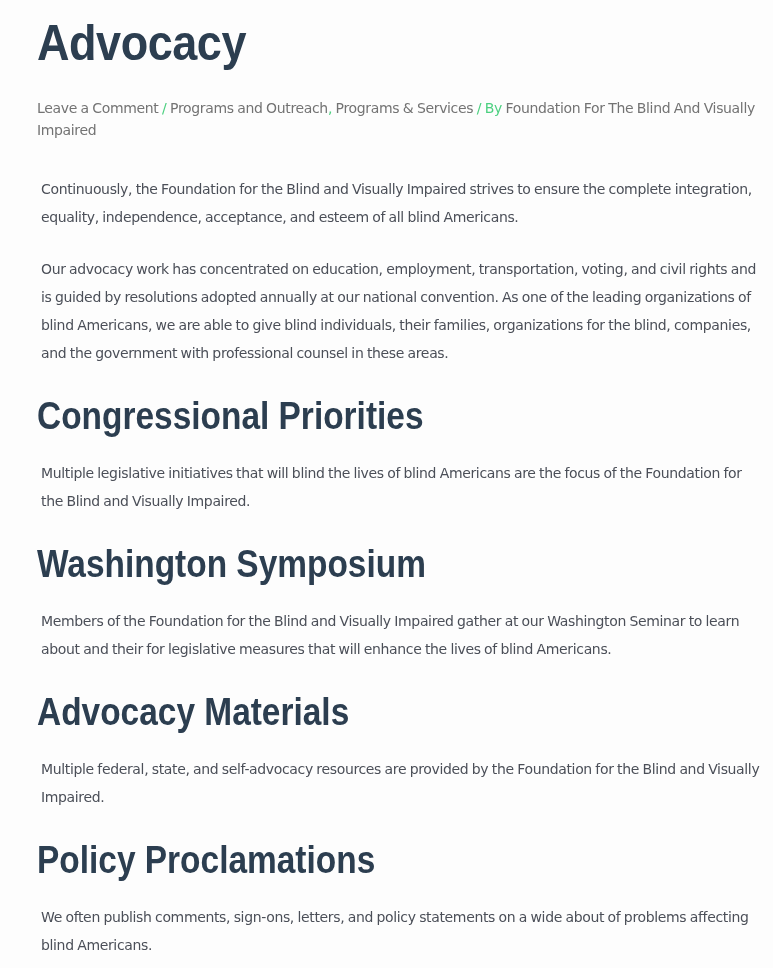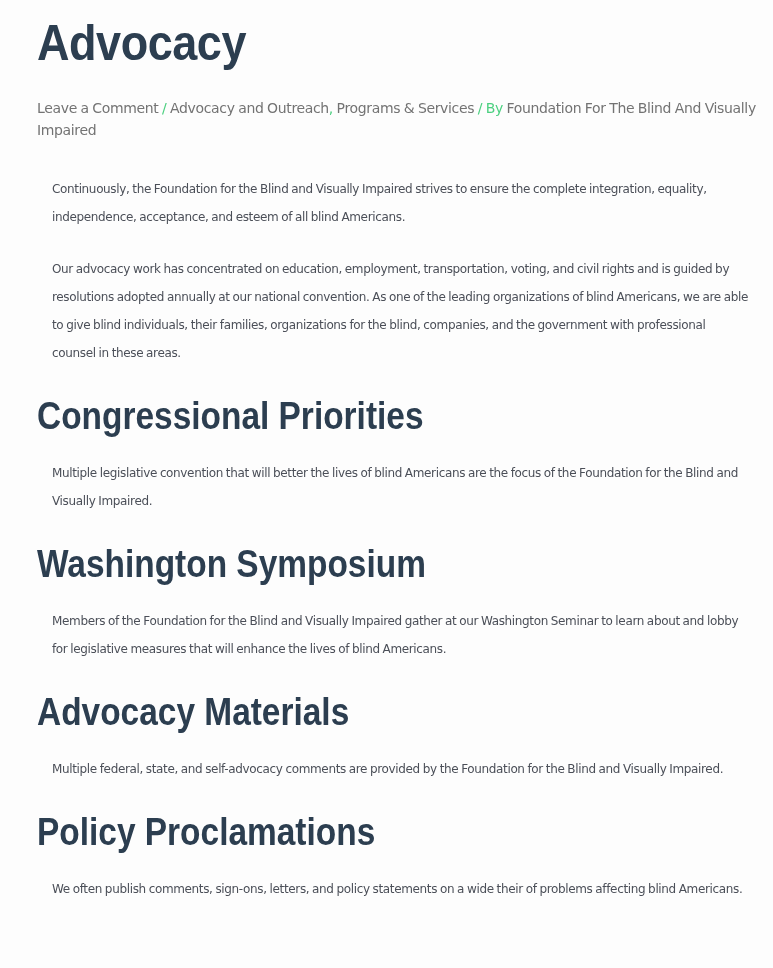--- a/index.html
+++ b/index.html
@@ -39,24 +39,24 @@
     margin-top: 29px;
     letter-spacing: -0.35px;
     word-spacing: -0.5px;
   }
   .entry-meta a {
     color: #737373;
     text-decoration: none;
   }
   .body-text {
     font-family: "DejaVu Sans", sans-serif;
-    font-size: 12px;
+    font-size: 14px;
     line-height: 28px;
     color: #4b4f58;
-    margin: 15px;
+    margin: 4px;
     letter-spacing: -0.35px;
     word-spacing: -0.6px;
   }
   .section-heading {
     font-family: "Liberation Sans", sans-serif;
     font-weight: 700;
     font-size: 38px;
     line-height: 1;
     color: #2c3e50;
     margin: 0;
@@ -65,38 +65,38 @@
     white-space: nowrap;
   }
 </style>
 </head>
 <body>
 
 <article class="article">
   <h1 class="page-title">Advocacy</h1>
 
   <div class="entry-meta">
-    <a href="#">Leave a Comment</a><span> / </span><a href="#">Advocacy and Outreach</a><span>, </span><a href="#">Programs &amp; Services</a><span> / By </span><a href="#">Foundation For The Blind And Visually Impaired</a>
+    <a href="#">Leave a Comment</a><span> / </span><a href="#">Programs and Outreach</a><span>, </span><a href="#">Programs &amp; Services</a><span> / By </span><a href="#">Foundation For The Blind And Visually Impaired</a>
   </div>
 
   <p class="body-text" style="margin-top:34px;">Continuously, the Foundation for the Blind and Visually Impaired strives to ensure the complete integration, equality, independence, acceptance, and esteem of all blind Americans.</p>
   <p class="body-text" style="margin-top:24px;">Our advocacy work has concentrated on education, employment, transportation, voting, and civil rights and is guided by resolutions adopted annually at our national convention. As one of the leading organizations of blind Americans, we are able to give blind individuals, their families, organizations for the blind, companies, and the government with professional counsel in these areas.</p>
 
   <section>
     <h2 class="section-heading" style="margin-top:30px;">Congressional Priorities</h2>
-    <p class="body-text" style="margin-top:24px;">Multiple legislative convention that will better the lives of blind Americans are the focus of the Foundation for the Blind and Visually Impaired.</p>
+    <p class="body-text" style="margin-top:24px;">Multiple legislative initiatives that will blind the lives of blind Americans are the focus of the Foundation for the Blind and Visually Impaired.</p>
   </section>
 
   <section>
     <h2 class="section-heading" style="margin-top:30px;">Washington Symposium</h2>
-    <p class="body-text" style="margin-top:24px;">Members of the Foundation for the Blind and Visually Impaired gather at our Washington Seminar to learn about and lobby for legislative measures that will enhance the lives of blind Americans.</p>
+    <p class="body-text" style="margin-top:24px;">Members of the Foundation for the Blind and Visually Impaired gather at our Washington Seminar to learn about and their for legislative measures that will enhance the lives of blind Americans.</p>
   </section>
 
   <section>
     <h2 class="section-heading" style="margin-top:30px;">Advocacy Materials</h2>
-    <p class="body-text" style="margin-top:24px;">Multiple federal, state, and self-advocacy comments are provided by the Foundation for the Blind and Visually Impaired.</p>
+    <p class="body-text" style="margin-top:24px;">Multiple federal, state, and self-advocacy resources are provided by the Foundation for the Blind and Visually Impaired.</p>
   </section>
 
   <section>
     <h2 class="section-heading" style="margin-top:30px;">Policy Proclamations</h2>
-    <p class="body-text" style="margin-top:24px;">We often publish comments, sign-ons, letters, and policy statements on a wide their of problems affecting blind Americans.</p>
+    <p class="body-text" style="margin-top:24px;">We often publish comments, sign-ons, letters, and policy statements on a wide about of problems affecting blind Americans.</p>
   </section>
 </article>
 
 </body></html>

